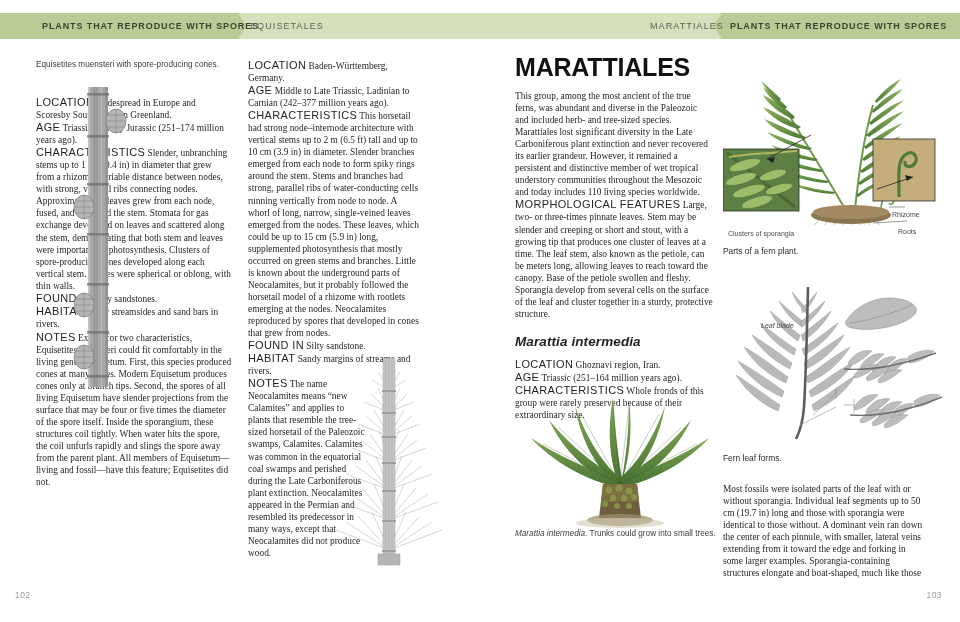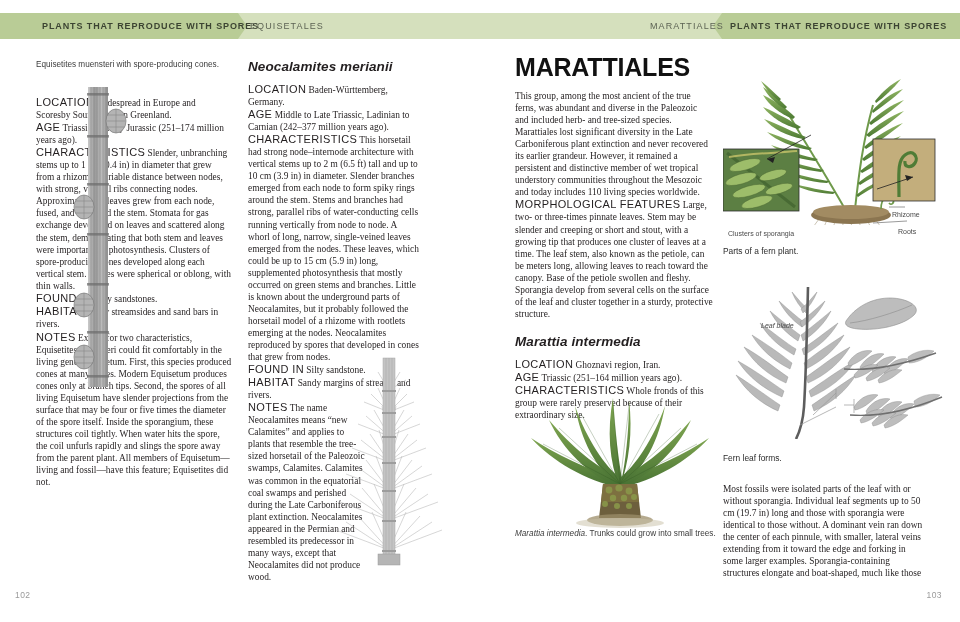--- a/index.html
+++ b/index.html
@@ -265,21 +265,20 @@
             <line x1="5" y1="264" x2="23" y2="264"></line>
               <line x1="5" y1="270" x2="23" y2="270"></line>
             <line x1="5" y1="276" x2="23" y2="276"></line>
               <line x1="14" y1="258" x2="14" y2="282"></line>
           </g>
         </g>
       </svg>
     </div>
 
     <div class="col" style="left:248px; top:20px; width:172px;">
-      <h2 class="species">Neocalamites merianii</h2>
 
       <div class="body-text">
         <span class="lbl">LOCATION</span>
         <span>Baden-Württemberg, Germany.</span>
         <br>
         <span class="lbl">AGE</span>
         <span>Middle to Late Triassic, Ladinian to Carnian (242–377 million years ago).</span>
         <br>
         <span class="lbl">CHARACTERISTICS</span>
         <span>This horsetail had strong node–internode architecture with vertical stems up to 2 m (6.5 ft) tall and up to 10 cm (3.9 in) in diameter. Slender branches emerged from each node to form spiky rings around the stem. Stems and branches had strong, parallel ribs of water-conducting cells running vertically from node to node. A whorl of long, narrow, single-veined leaves emerged from the nodes. These leaves, which could be up to 15 cm (5.9 in) long, supplemented photosynthesis that mostly occurred on green stems and branches. Little is known about the underground parts of Neocalamites, but it probably followed the horsetail model of a rhizome with rootlets emerging at the nodes. Neocalamites reproduced by spores that developed in cones that grew from nodes.</span>

